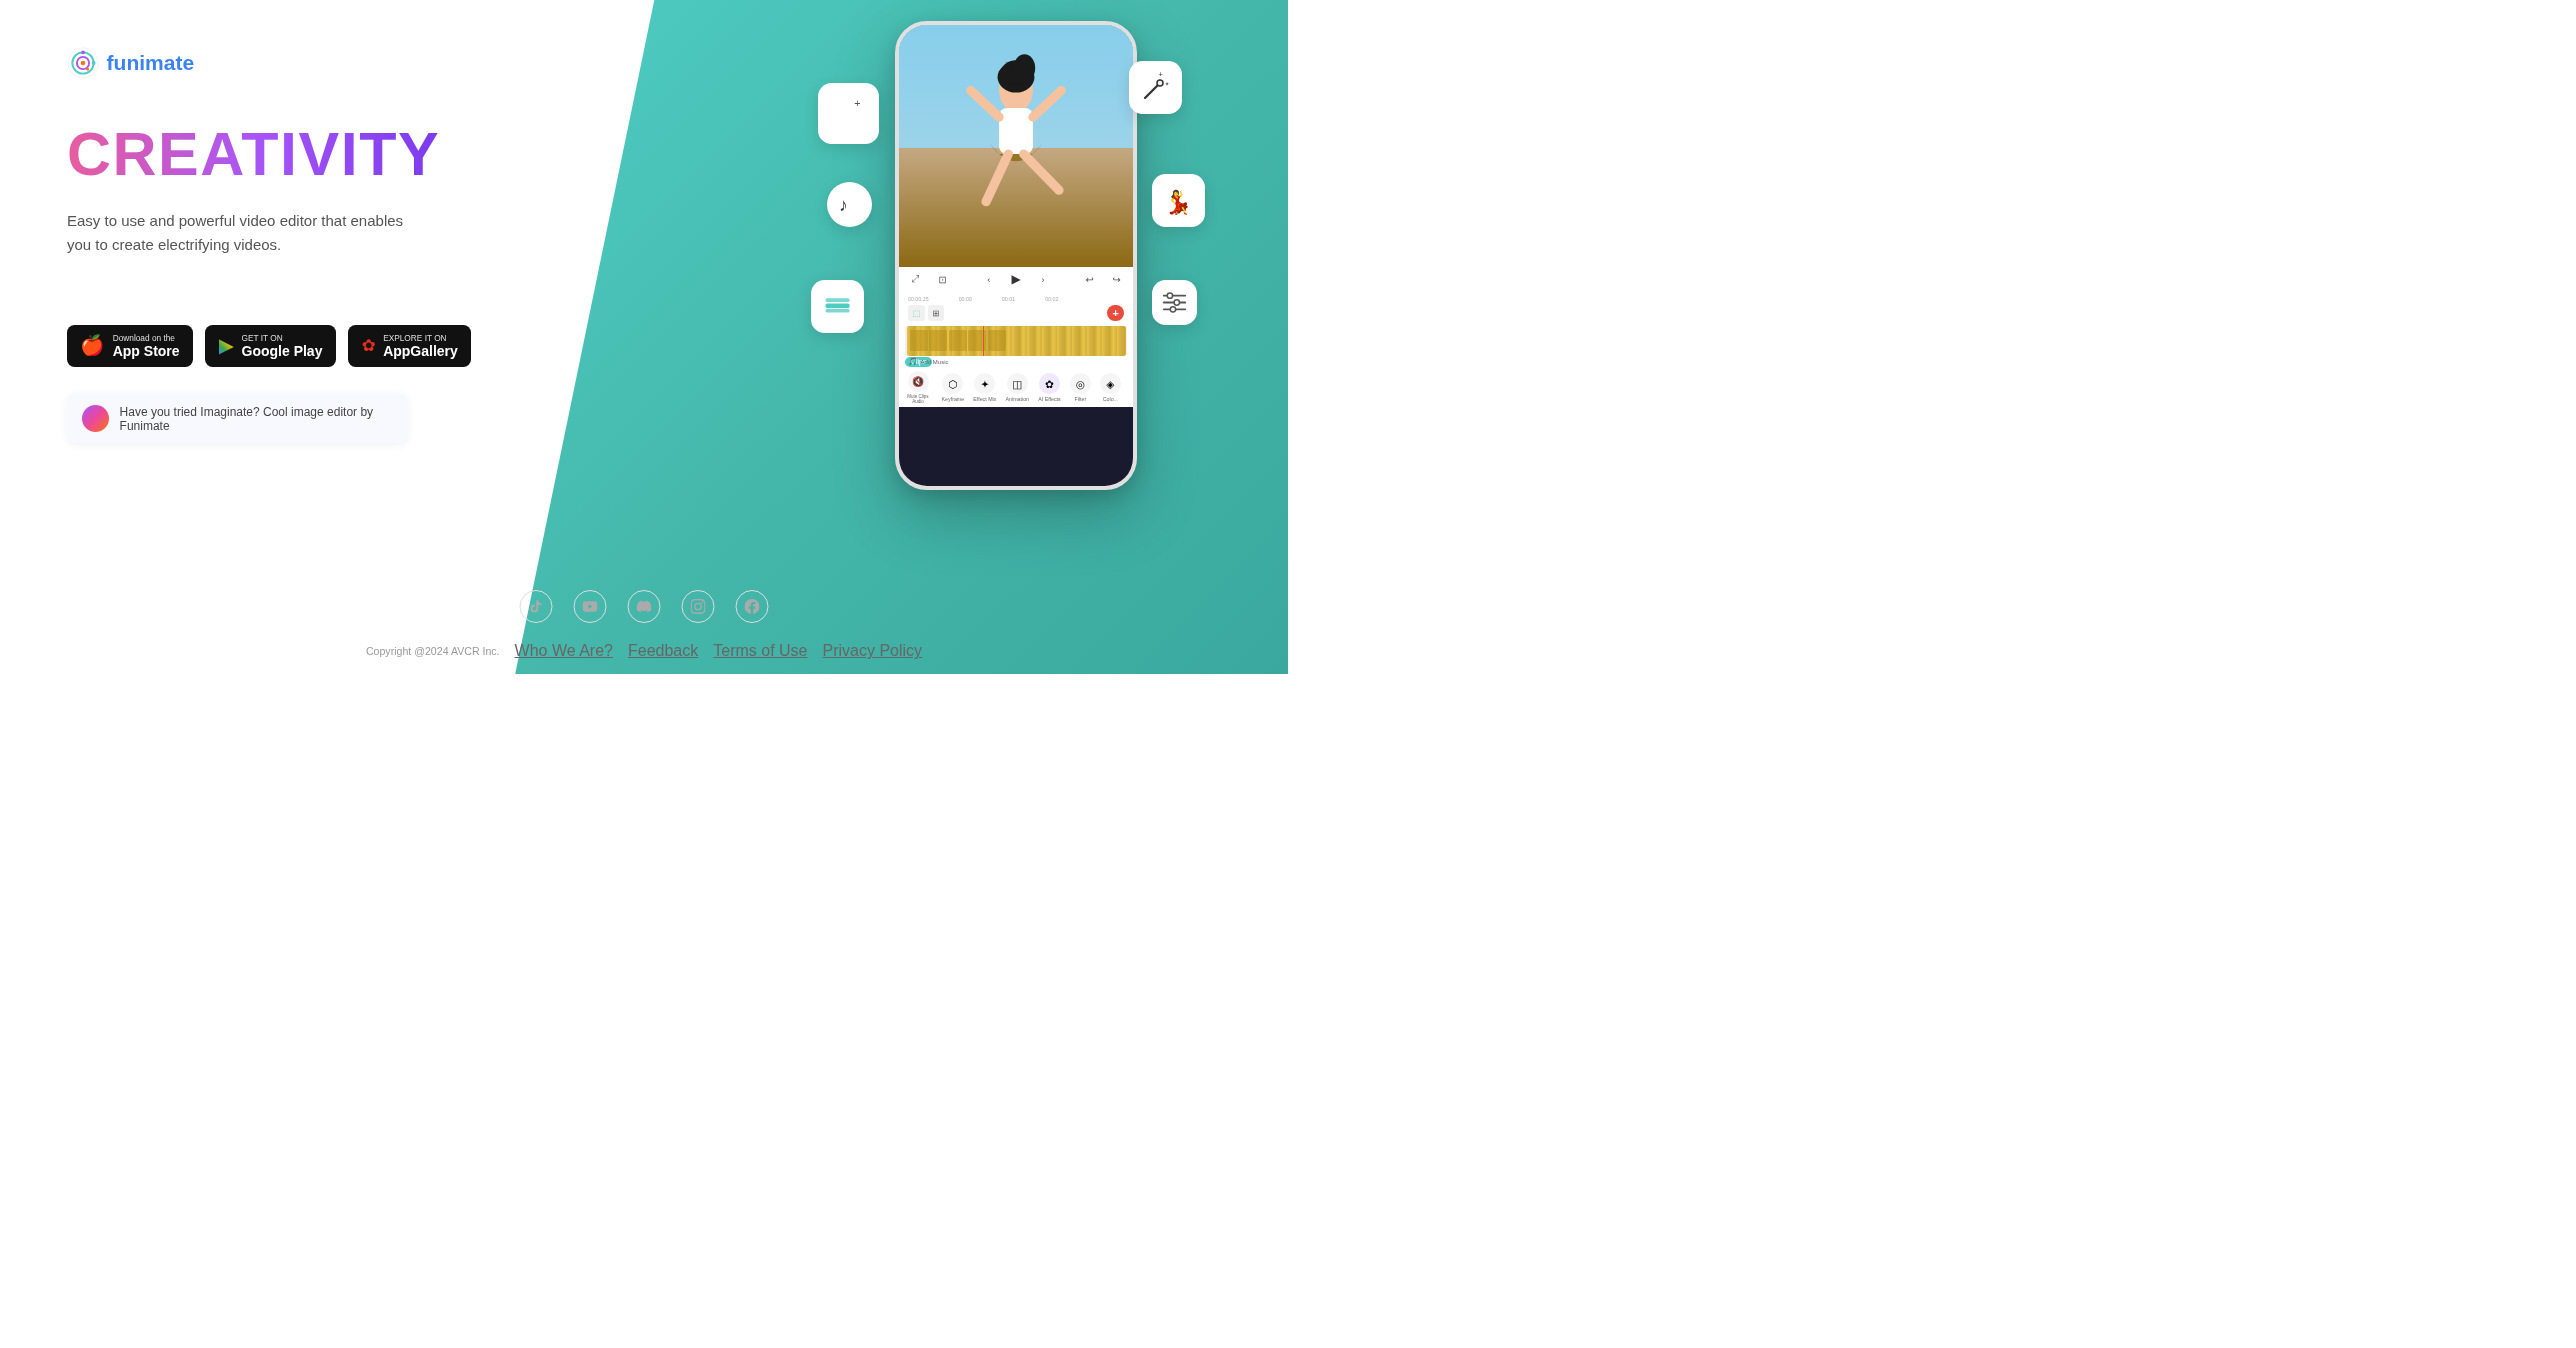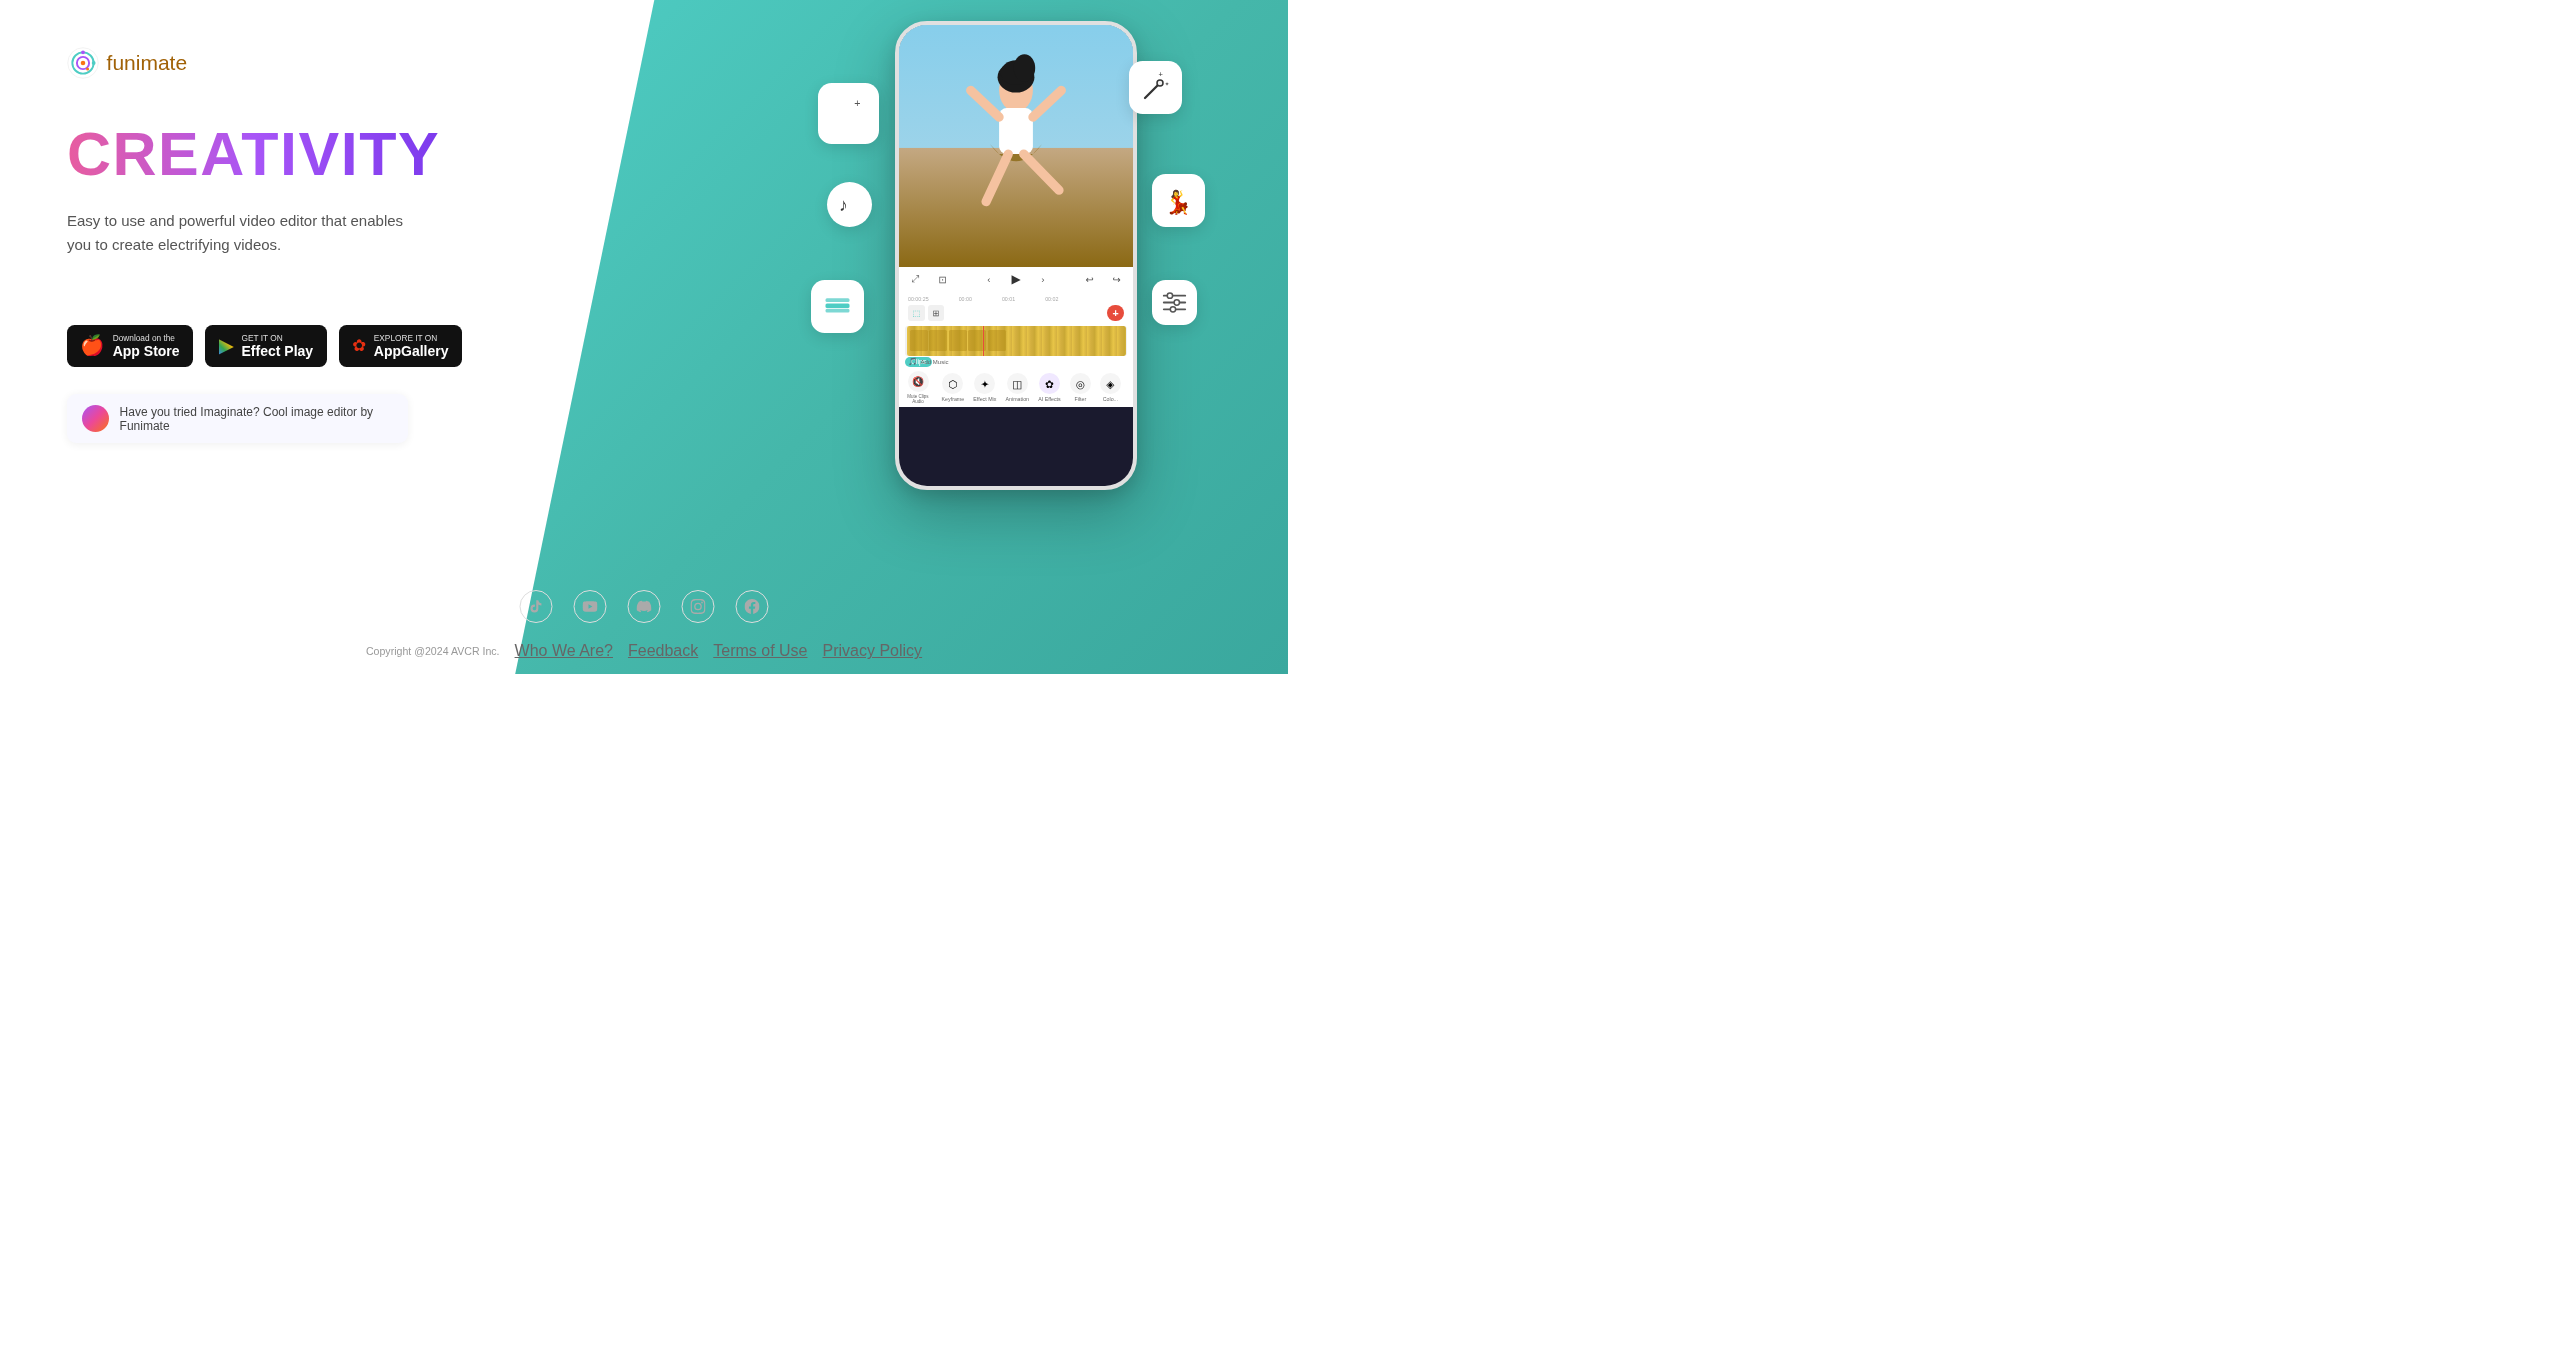--- a/index.html
+++ b/index.html
@@ -43,22 +43,22 @@
       z-index: 10;
     }
 
     .logo-icon {
       width: 32px;
       height: 32px;
     }
 
     .logo-text {
       font-size: 21px;
-      font-weight: 400;
-      color: #a16207;
+      font-weight: 700;
+      color: #3b82f6;
     }
 
     
     .hero {
       position: absolute;
       top: 121px;
       left: 67px;
       z-index: 10;
     }
 
@@ -484,21 +484,21 @@
     <span>
       <span class="store-btn-text-small">Download on the</span>
       <span class="store-btn-text-large">App Store</span>
     </span>
   </a>
 
   <a class="store-btn" href="#">
     <span class="store-btn-icon gplay-icon">▶</span>
     <span>
       <span class="store-btn-text-small">GET IT ON</span>
-      <span class="store-btn-text-large">Effect Play</span>
+      <span class="store-btn-text-large">Google Play</span>
     </span>
   </a>
 
   <a class="store-btn store-btn-huawei" href="#">
     <span class="store-btn-icon huawei-icon">✿</span>
     <span>
       <span class="store-btn-text-small">EXPLORE IT ON</span>
       <span class="store-btn-text-large">AppGallery</span>
     </span>
   </a>

